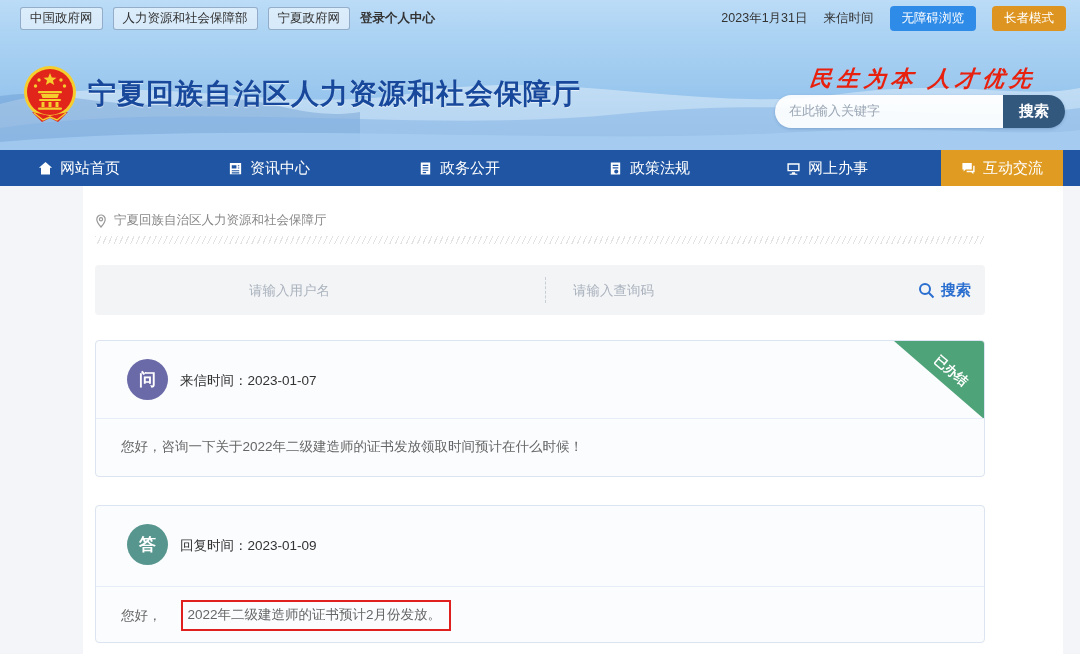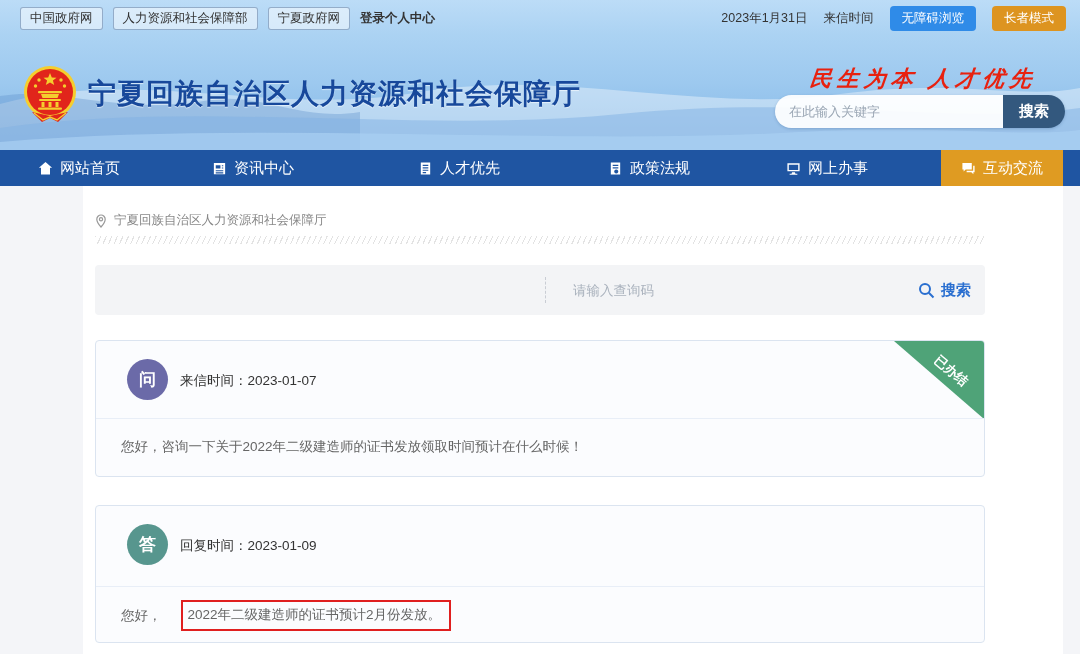--- a/index.html
+++ b/index.html
@@ -53,21 +53,21 @@
     color:#e8210f; letter-spacing:5px; white-space:nowrap;
     transform:skewX(-6deg);
   }
   .search-pill {
     position:absolute; left:775px; top:95px; width:290px; height:33px;
     display:flex; border-radius:17px; overflow:hidden; z-index:4;
     box-shadow:0 1px 3px rgba(40,80,130,.25);
   }
   .search-input {
     flex:1; border:none; outline:none; background:rgba(255,255,255,.93);
-    padding:4px 14px; font-size:13px; color:#333; font-family:Liberation Sans, sans-serif;
+    padding:4px 14px; font-size:13px; color:#333; font-family:Liberation Mono, monospace;
   }
   .search-input::placeholder { color:#9aa6b4; }
   .search-btn {
     width:62px; border:none; background:#33587e; color:#fff;
     font-size:15px; font-weight:bold; cursor:pointer; font-family:inherit;
   }
   
   .nav { position:absolute; left:0; top:150px; width:1080px; height:36px; background:#1f55a2; z-index:6; }
   .nav-item {
     position:absolute; top:0; height:36px; display:flex; align-items:center; gap:7px;
@@ -197,31 +197,31 @@
   </div>
 </div>
 
 <div class="nav">
   <div class="nav-item" style="left:38px">
     <svg viewBox="0 0 16 16" fill="#fff">
         <path d="M8 1 L15 7.2 H12.8 V14.5 H3.2 V7.2 H1 Z M6.3 14.5 V10 h3.4 v4.5 Z"></path>
       </svg>
     <span>网站首页</span>
   </div>
-  <div class="nav-item" style="left:212px">
+  <div class="nav-item" style="left:228px">
     <svg viewBox="0 0 16 16" fill="#fff">
         <path d="M2 2 h12 v12 h-12 Z M4 4.5 h5 v3.5 h-5 Z M10.5 4.5 h1.5 v1.2 h-1.5 Z M10.5 6.8 h1.5 v1.2 h-1.5 Z M4 9.8 h8 v1.2 h-8 Z M4 12 h8 v1.2 h-8 Z" fill-rule="evenodd"></path>
       </svg>
     <span>资讯中心</span>
   </div>
   <div class="nav-item" style="left:418px">
     <svg viewBox="0 0 16 16" fill="#fff">
         <path d="M3 1.5 h10 v13 h-10 Z M5 4 h6 v1.3 h-6 Z M5 6.6 h6 v1.3 h-6 Z M5 9.2 h6 v1.3 h-6 Z M5 11.8 h3.6 v1.3 h-3.6 Z" fill-rule="evenodd"></path>
       </svg>
-    <span>人才优先</span>
+    <span>政务公开</span>
   </div>
   <div class="nav-item" style="left:608px">
     <svg viewBox="0 0 16 16" fill="#fff">
         <path d="M3 1.5 h10 v13 h-10 Z M5 4 h6 v1.3 h-6 Z M5 6.6 h6 v1.3 h-6 Z M8.8 9 a2.2 2.2 0 1 1 -0.01 0 Z" fill-rule="evenodd"></path>
       </svg>
     <span>政策法规</span>
   </div>
   <div class="nav-item" style="left:786px">
     <svg viewBox="0 0 16 16" fill="#fff">
         <path d="M1.5 2.5 h13 v8.5 h-13 Z M3 4 h10 v5.5 h-10 Z M6.5 12 h3 l0.6 1.6 h2 v1 h-8.2 v-1 h2 Z" fill-rule="evenodd"></path>
@@ -242,20 +242,21 @@
     <svg class="icon-pin" viewBox="0 0 12 14" fill="none" stroke="#999" stroke-width="1.2">
       <path d="M6 1 a4.2 4.2 0 0 1 4.2 4.2 C10.2 8.4 6 13 6 13 S1.8 8.4 1.8 5.2 A4.2 4.2 0 0 1 6 1 Z"></path>
         <circle cx="6" cy="5.2" r="1.6"></circle>
     </svg>
     <span>宁夏回族自治区人力资源和社会保障厅</span>
   </div>
 
   <div class="hatch-divider"></div>
 
   <div class="query-bar">
+    <input class="query-input q-user" type="text" placeholder="请输入用户名" style="">
     <div class="query-divider"></div>
     <input class="query-input q-code" type="text" placeholder="请输入查询码" style="">
     <div class="query-search">
       <svg class="icon-mag" viewBox="0 0 17 17" fill="none" stroke="#2a6fd0" stroke-width="2">
         <circle cx="7" cy="7" r="5"></circle>
           <line x1="10.8" y1="10.8" x2="15.5" y2="15.5"></line>
       </svg>
       <span>搜索</span>
     </div>
   </div>

